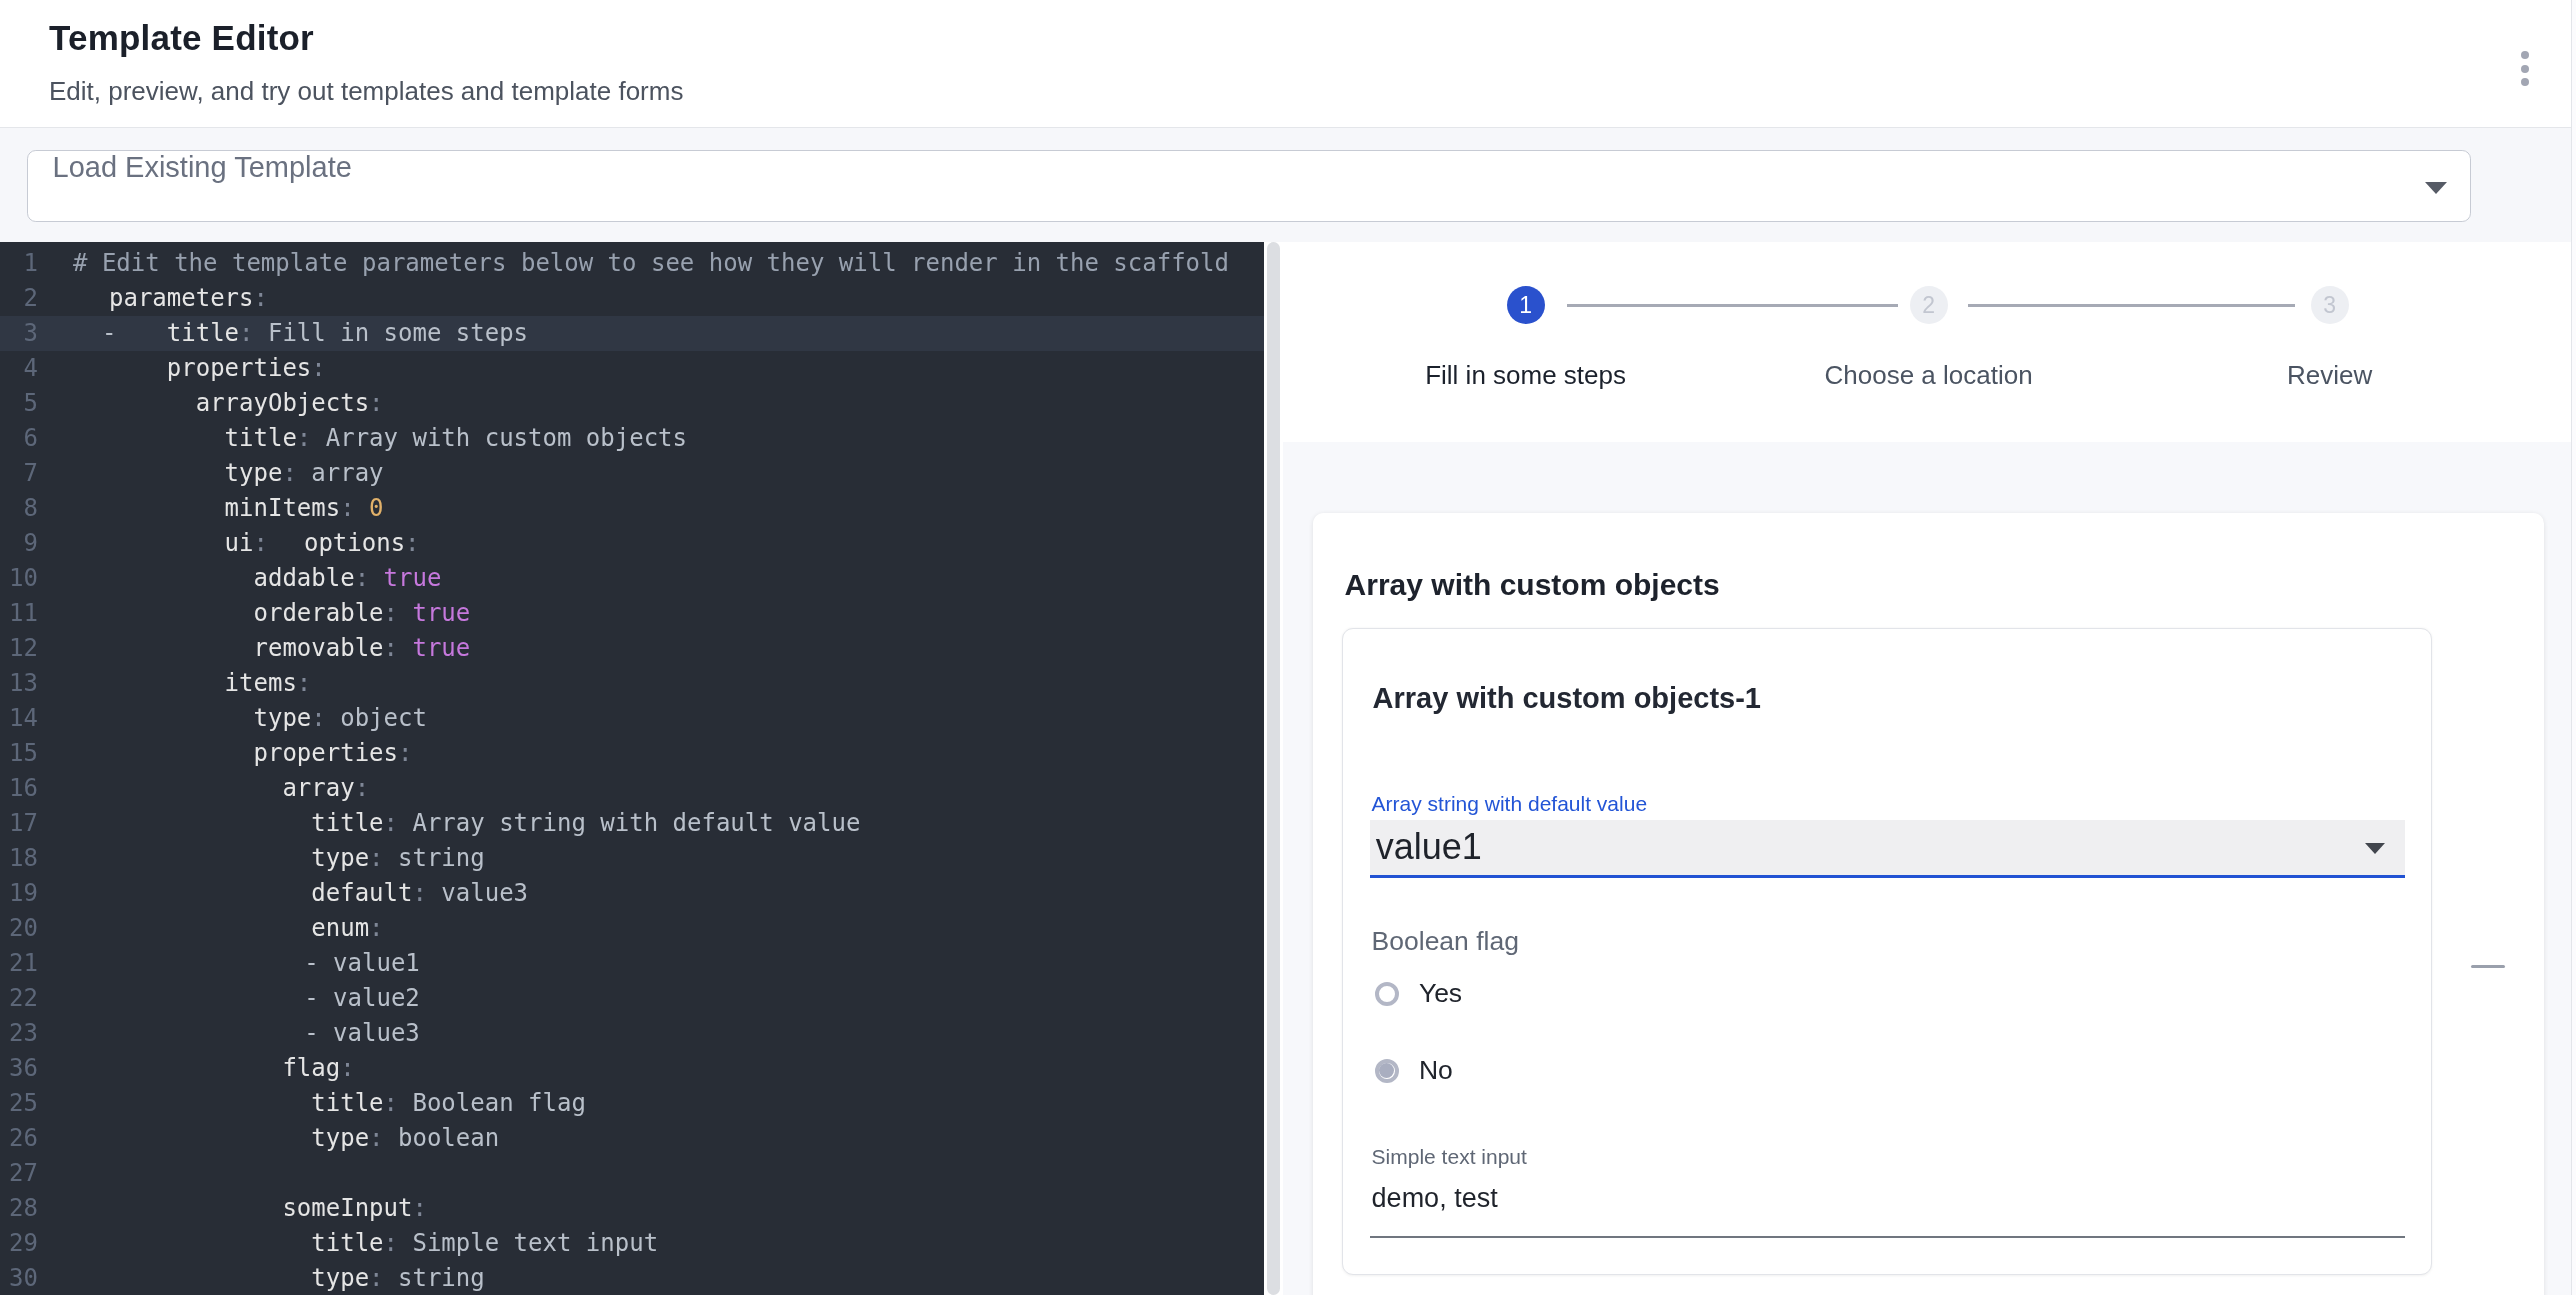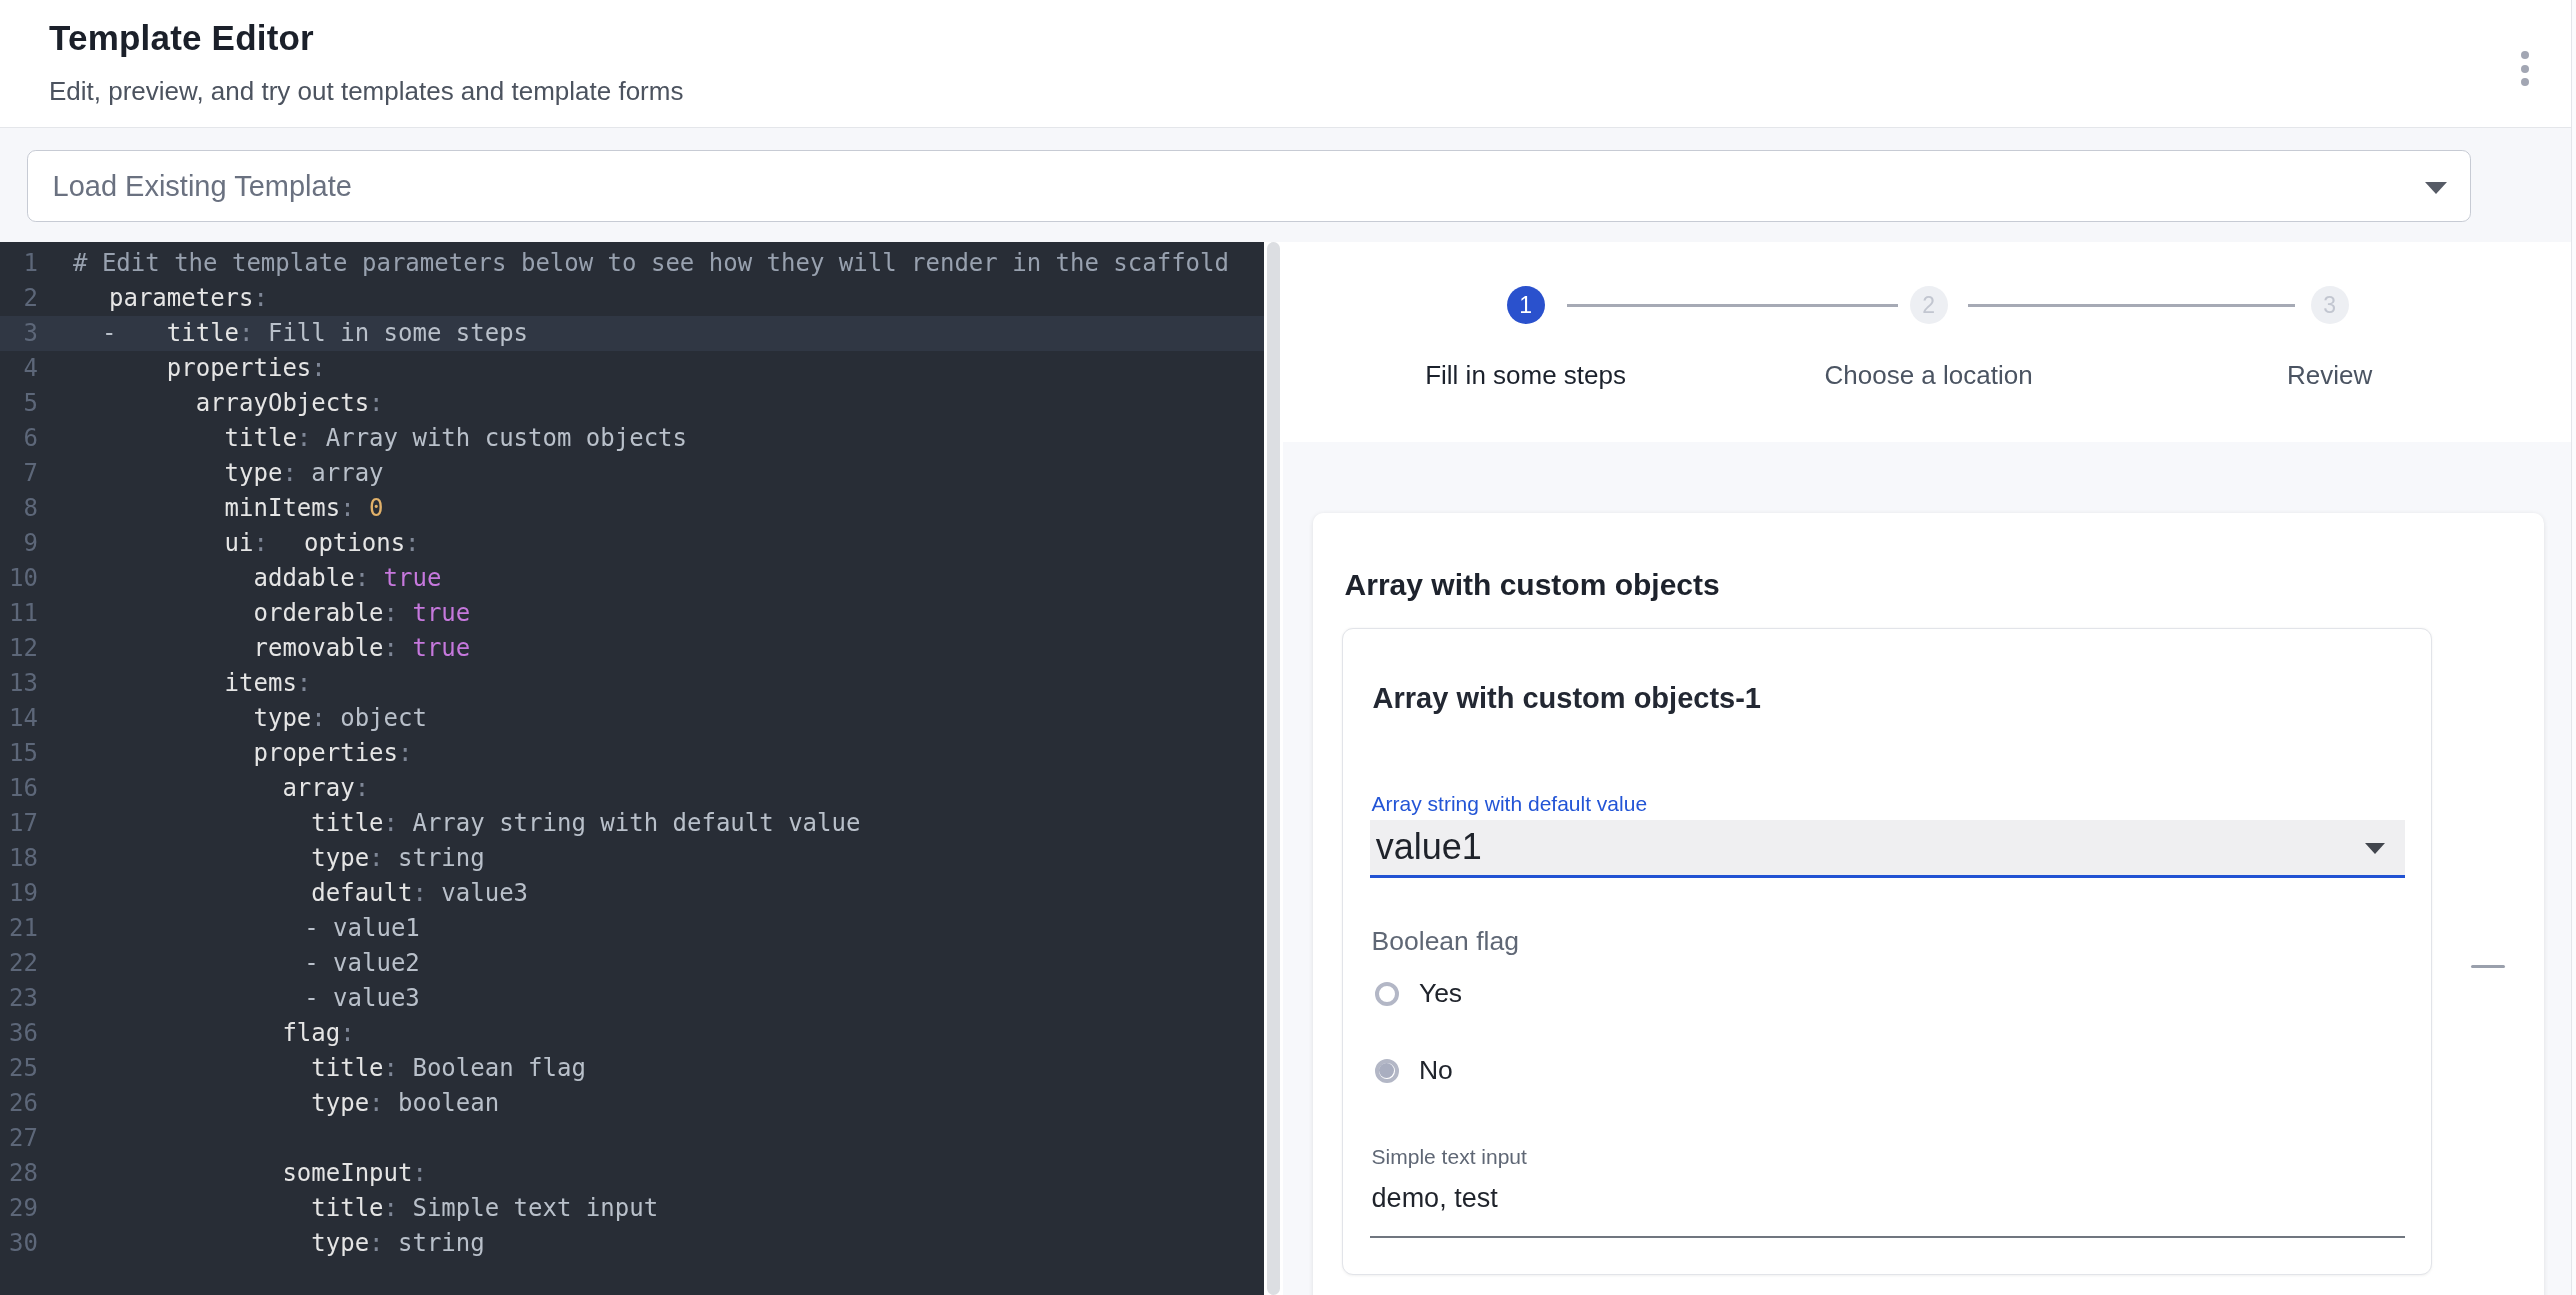--- a/index.html
+++ b/index.html
@@ -11,21 +11,21 @@
   .header { position:relative; height:128px; background:#fff; border-bottom:1.8px solid #e4e6ea; }
   .page-title { position:absolute; left:49px; top:17.7px; font-size:35px; font-weight:700; color:#1b202a; letter-spacing:0.2px; }
   .page-subtitle { position:absolute; left:49px; top:76px; font-size:26px; font-weight:400; color:#4c535f; }
   .kebab { position:absolute; left:2507px; top:44px; width:35px; height:49px;
            display:flex; flex-direction:column; align-items:center; justify-content:center; gap:5.3px; cursor:pointer; }
   .kebab i { width:8px; height:8px; border-radius:50%; background:#a2a6b3; }
 
   
   .picker-row { position:relative; height:114px; background:#f6f7fa; }
   .picker-box { position:absolute; left:26.5px; top:22px; width:2444px; height:72px; background:#fff;
-                border:1.8px solid #c7cbd4; border-radius:8.8px; display:flex; align-items:center;
+                border:1.8px solid #c7cbd4; border-radius:8.8px; display:flex; align-items:flex-start;
                 padding:0 53px 0 25px; }
   .picker-placeholder { font-size:29px; color:#6a7180; }
   .picker-caret { position:absolute; right:23px; top:31px; width:0; height:0;
                   border-left:11.5px solid transparent; border-right:11.5px solid transparent;
                   border-top:12.4px solid #565b66; }
   .picker-clear { position:absolute; left:2499px; top:172px; width:30px; height:30px; cursor:pointer; }
 
   
   .main { display:flex; height:1053px; }
 
@@ -144,20 +144,21 @@
           <div class="code-line"><span class="ln">10</span><span class="lc">          <span class="tk-k">addable</span><span class="tk-p">:</span><span class="tk-b"> true</span></span></div>
           <div class="code-line"><span class="ln">11</span><span class="lc">          <span class="tk-k">orderable</span><span class="tk-p">:</span><span class="tk-b"> true</span></span></div>
           <div class="code-line"><span class="ln">12</span><span class="lc">          <span class="tk-k">removable</span><span class="tk-p">:</span><span class="tk-b"> true</span></span></div>
           <div class="code-line"><span class="ln">13</span><span class="lc">        <span class="tk-k">items</span><span class="tk-p">:</span></span></div>
           <div class="code-line"><span class="ln">14</span><span class="lc">          <span class="tk-k">type</span><span class="tk-p">:</span><span class="tk-v"> object</span></span></div>
           <div class="code-line"><span class="ln">15</span><span class="lc">          <span class="tk-k">properties</span><span class="tk-p">:</span></span></div>
           <div class="code-line"><span class="ln">16</span><span class="lc">            <span class="tk-k">array</span><span class="tk-p">:</span></span></div>
           <div class="code-line"><span class="ln">17</span><span class="lc">              <span class="tk-k">title</span><span class="tk-p">:</span><span class="tk-v"> Array string with default value</span></span></div>
           <div class="code-line"><span class="ln">18</span><span class="lc">              <span class="tk-k">type</span><span class="tk-p">:</span><span class="tk-v"> string</span></span></div>
           <div class="code-line"><span class="ln">19</span><span class="lc">              <span class="tk-k">default</span><span class="tk-p">:</span><span class="tk-v"> value3</span></span></div>
+          <div class="code-line"><span class="ln">20</span><span class="lc">              <span class="tk-k">enum</span><span class="tk-p">:</span></span></div>
           <div class="code-line"><span class="ln">21</span><span class="lc">                <span class="tk-v">- value1</span></span></div>
           <div class="code-line"><span class="ln">22</span><span class="lc">                <span class="tk-v">- value2</span></span></div>
           <div class="code-line"><span class="ln">23</span><span class="lc">                <span class="tk-v">- value3</span></span></div>
           <div class="code-line"><span class="ln">36</span><span class="lc">            <span class="tk-k">flag</span><span class="tk-p">:</span></span></div>
           <div class="code-line"><span class="ln">25</span><span class="lc">              <span class="tk-k">title</span><span class="tk-p">:</span><span class="tk-v"> Boolean flag</span></span></div>
           <div class="code-line"><span class="ln">26</span><span class="lc">              <span class="tk-k">type</span><span class="tk-p">:</span><span class="tk-v"> boolean</span></span></div>
           <div class="code-line"><span class="ln">27</span></div>
           <div class="code-line"><span class="ln">28</span><span class="lc">            <span class="tk-k">someInput</span><span class="tk-p">:</span></span></div>
           <div class="code-line"><span class="ln">29</span><span class="lc">              <span class="tk-k">title</span><span class="tk-p">:</span><span class="tk-v"> Simple text input</span></span></div>
           <div class="code-line"><span class="ln">30</span><span class="lc">              <span class="tk-k">type</span><span class="tk-p">:</span><span class="tk-v"> string</span></span></div>

